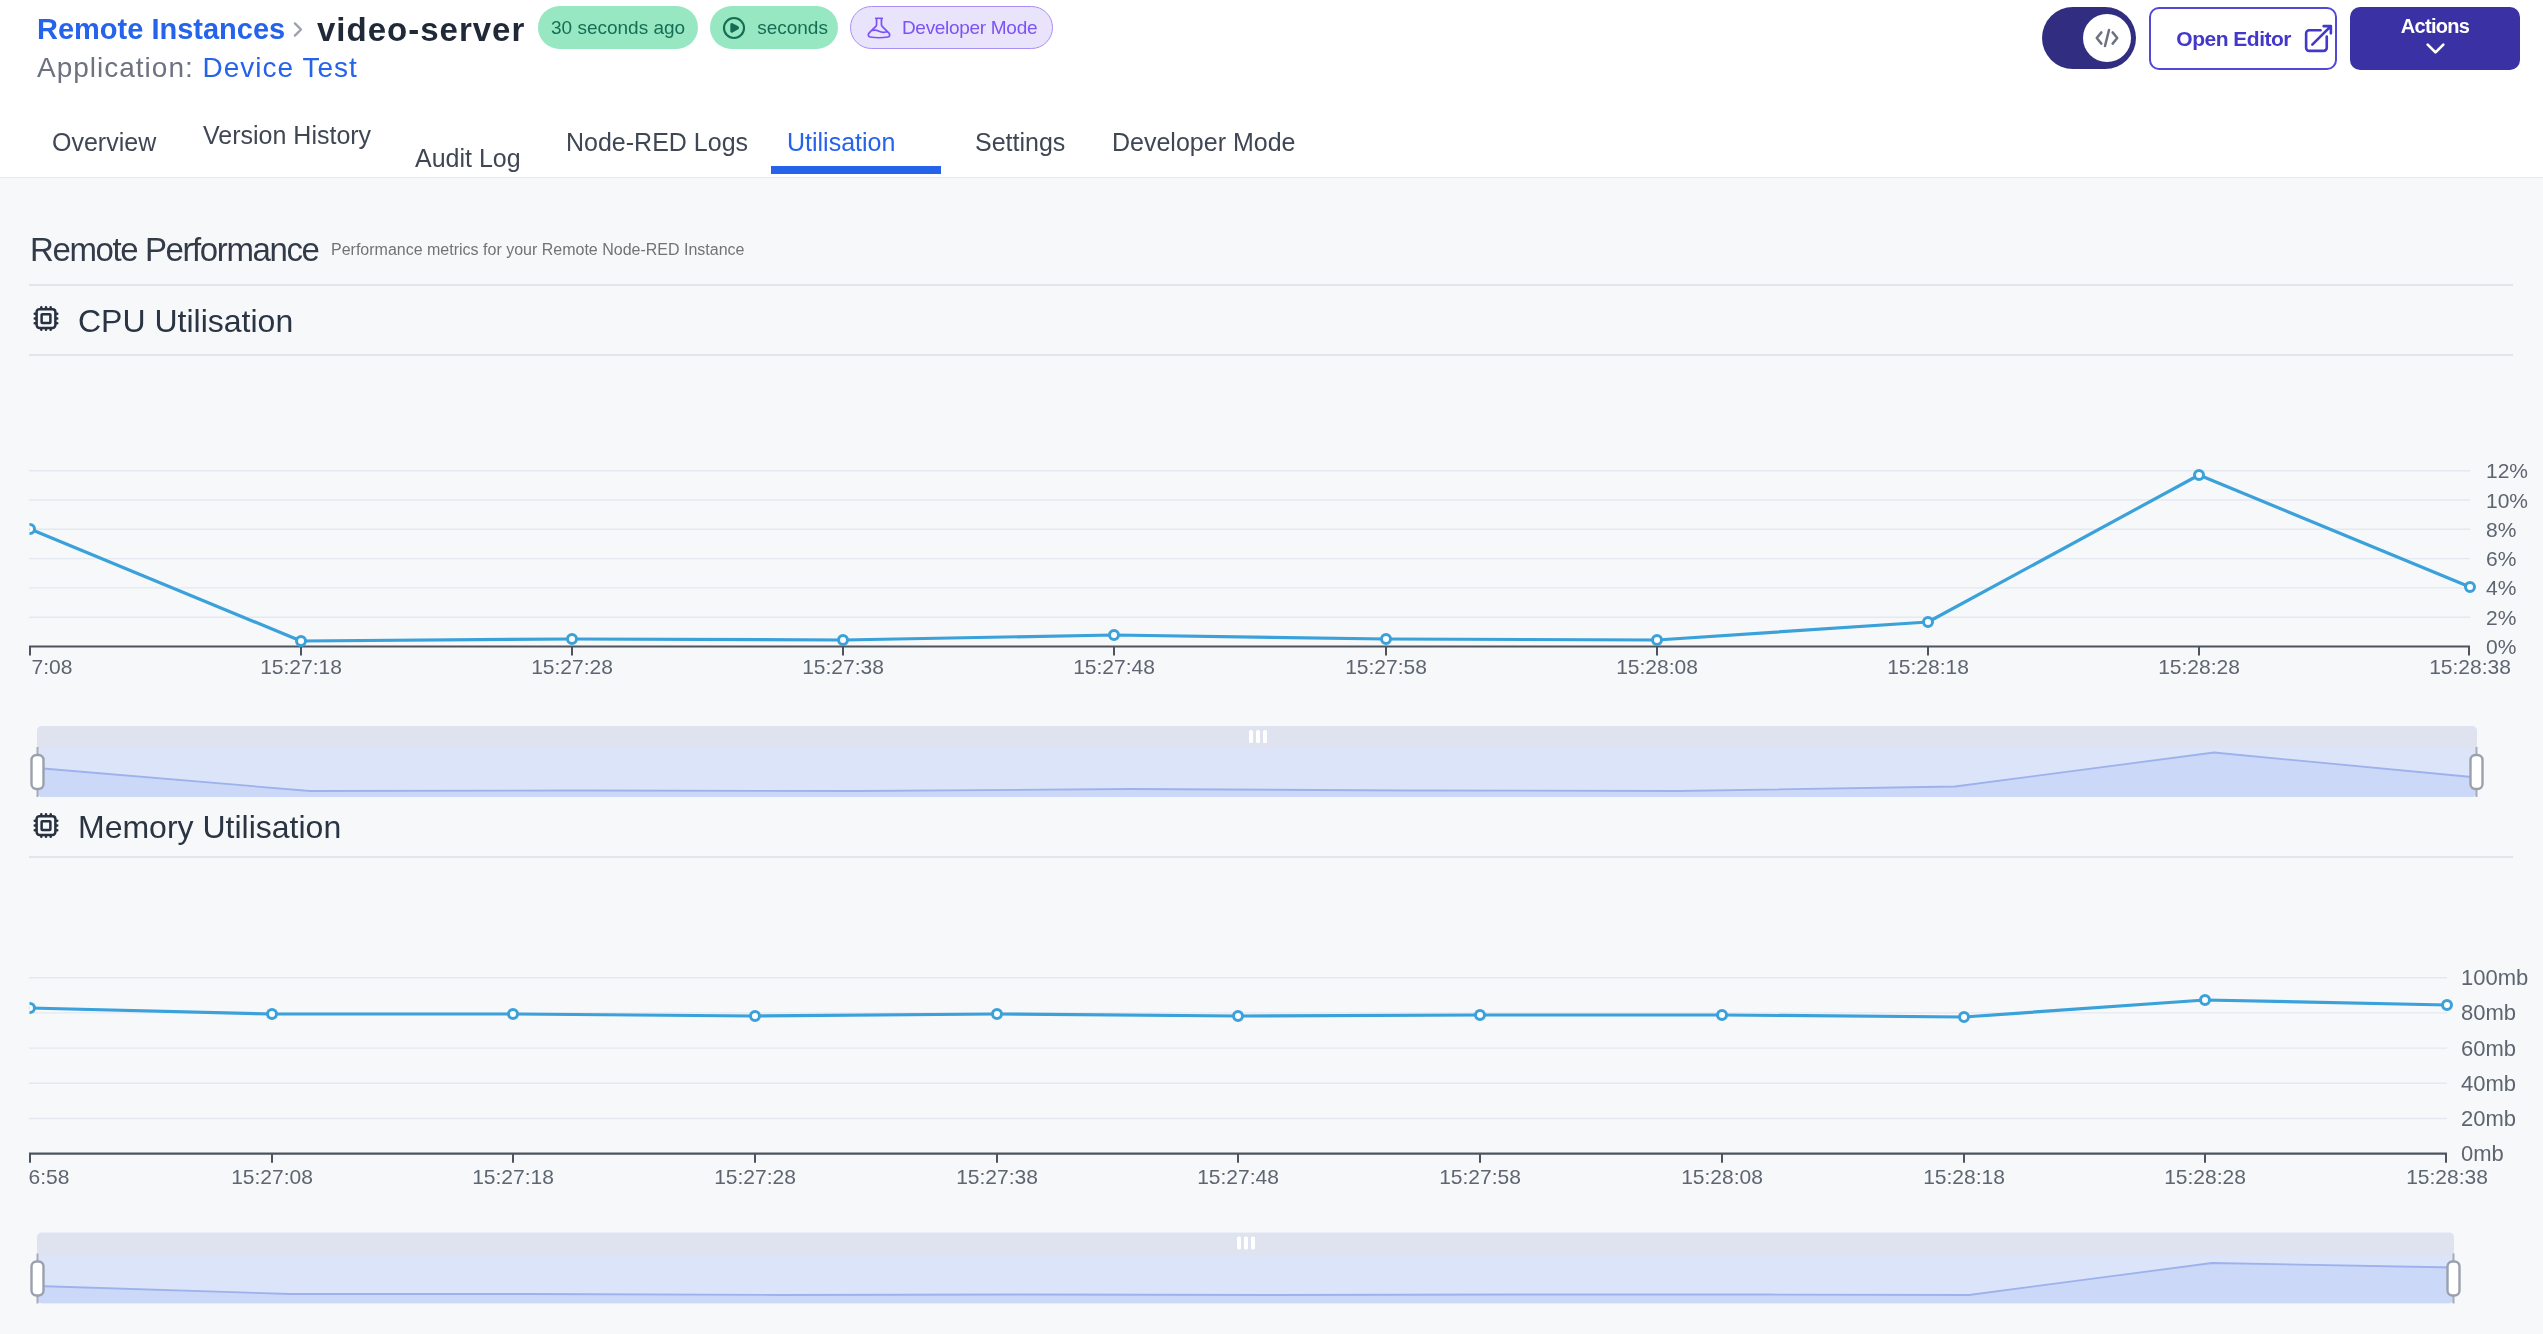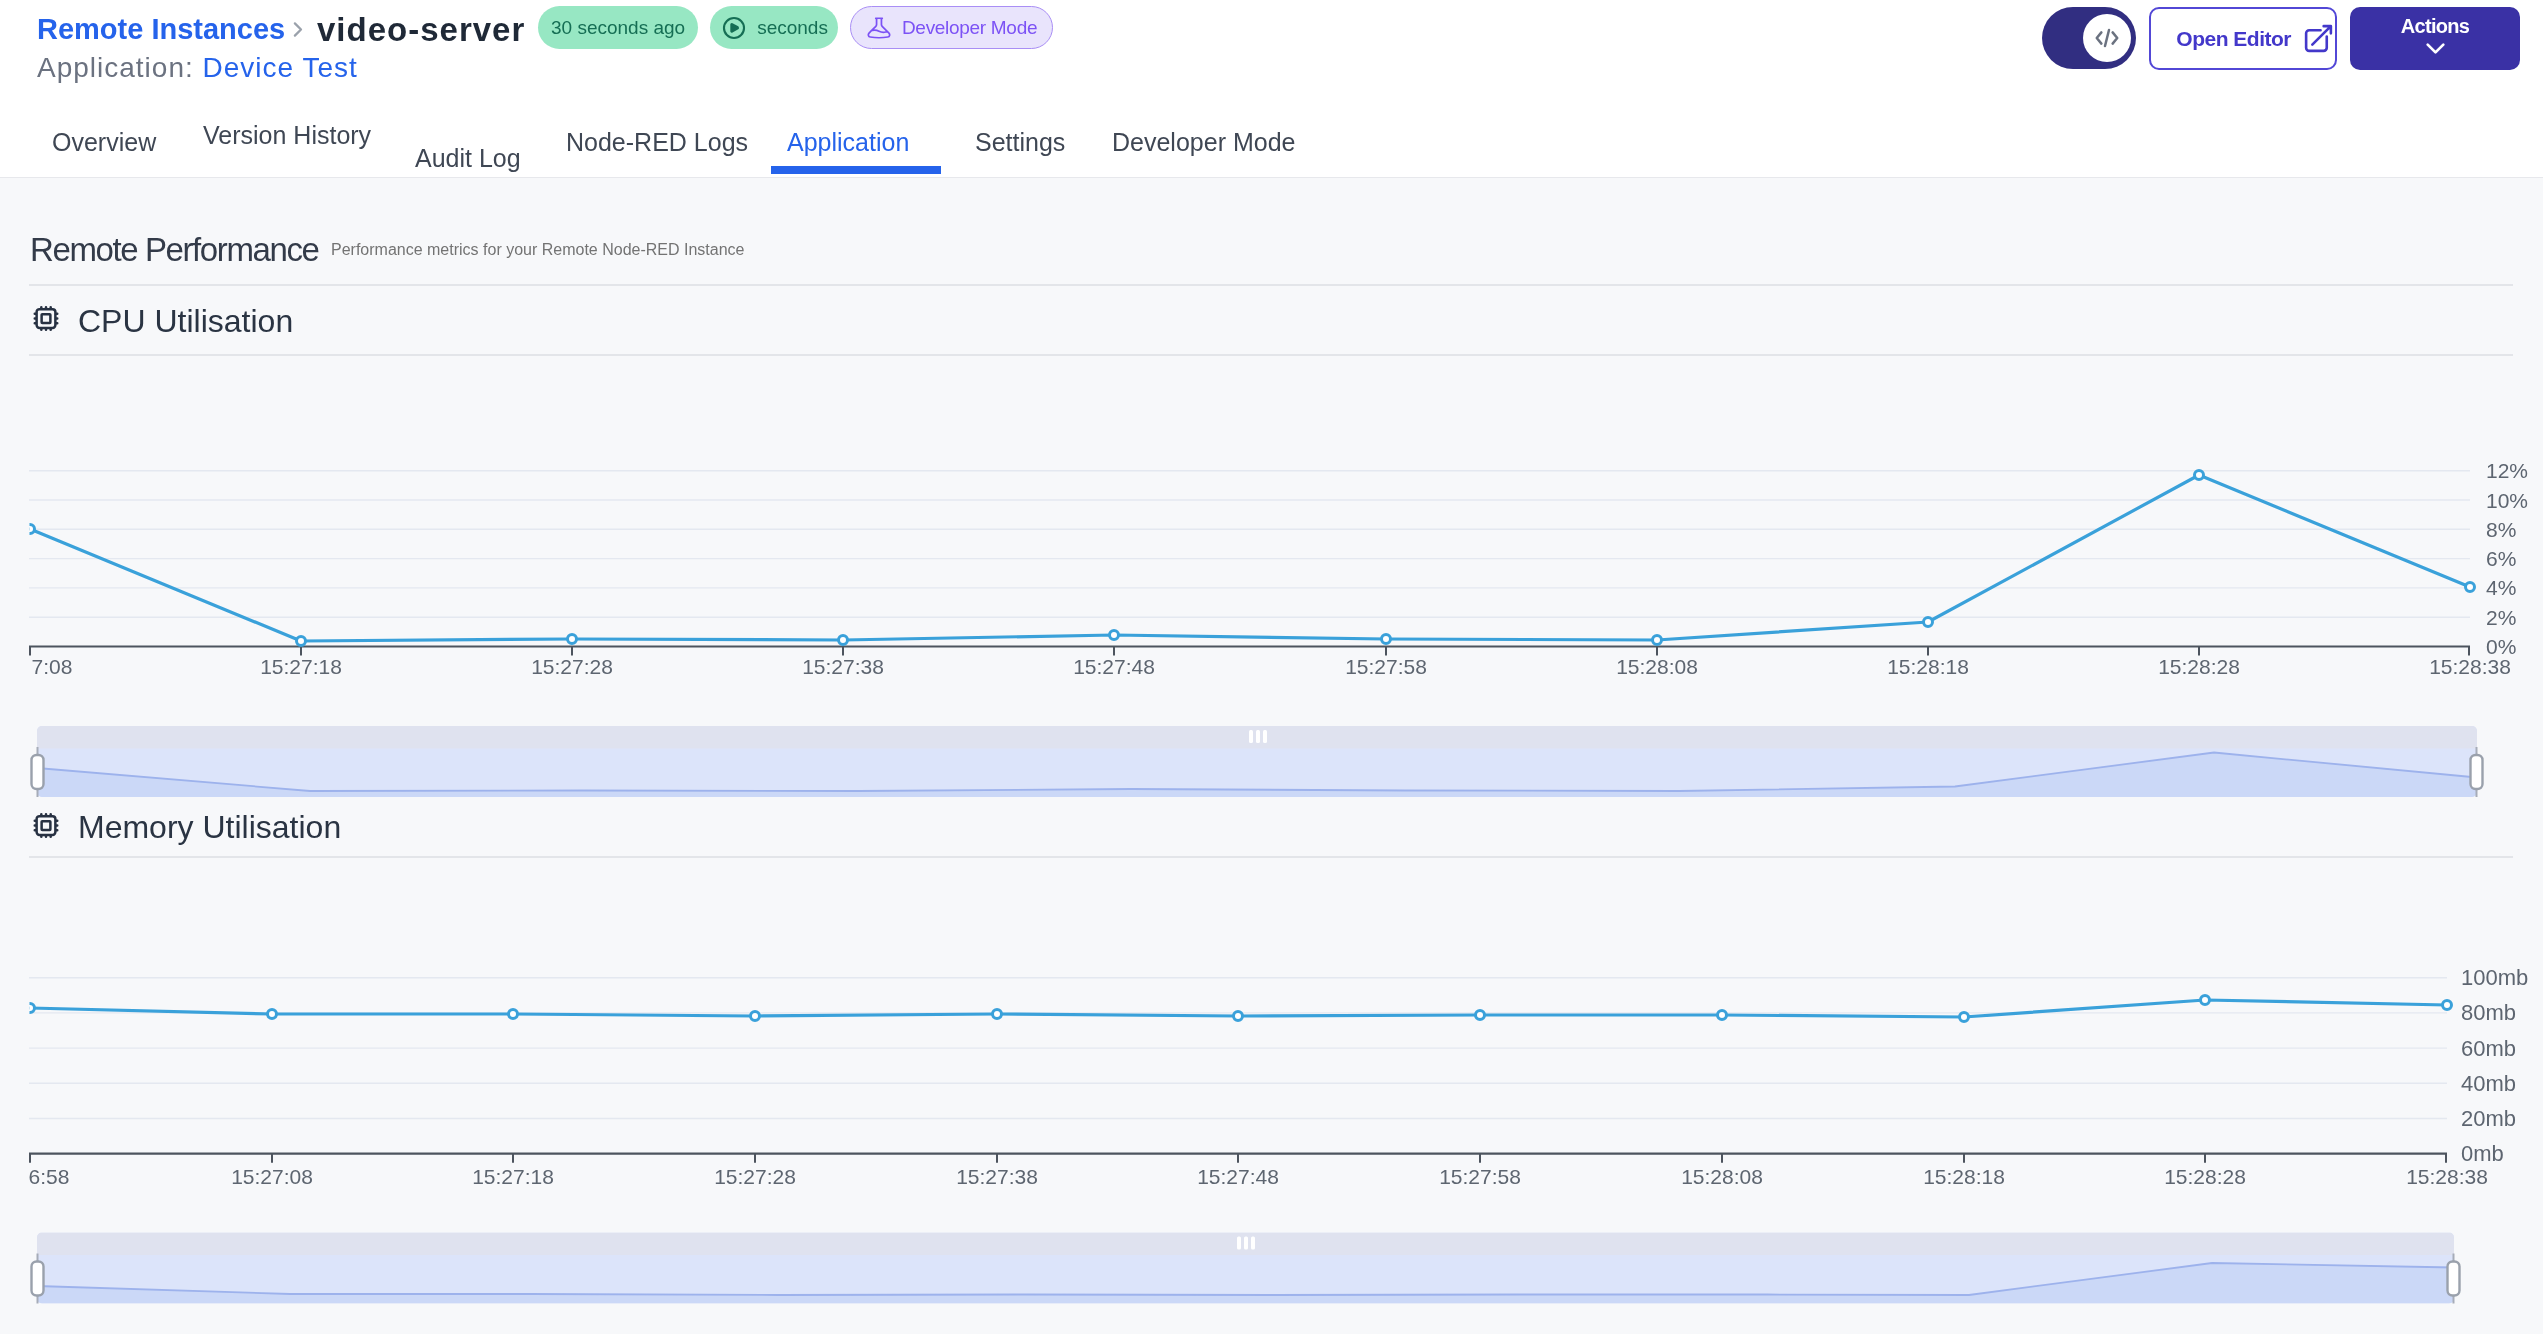--- a/index.html
+++ b/index.html
@@ -55,21 +55,21 @@
         <path d="M19.5 8.25l-7.5 7.5-7.5-7.5"></path>
       </svg>
   </div>
 
   <div class="abs" style="left:37px; top:53.7px; font-size:28px; color:#6b7280; letter-spacing:1px;">Application: <span style="color:#2563eb;">Device Test</span></div>
 
   <div class="abs" style="left:52px;  top:130.4px; font-size:25px; color:#3f4754;">Overview</div>
   <div class="abs" style="left:203px; top:123px; font-size:25px; color:#3f4754;">Version History</div>
   <div class="abs" style="left:415px; top:130.4px; font-size:25px; color:#3f4754;margin-top:16px;">Audit Log</div>
   <div class="abs" style="left:566px; top:130.4px; font-size:25px; color:#3f4754;">Node-RED Logs</div>
-  <div class="abs" style="left:787px; top:130.4px; font-size:25px; color:#2563eb;">Application</div>
+  <div class="abs" style="left:787px; top:130.4px; font-size:25px; color:#2563eb;">Utilisation</div>
   <div class="abs" style="left:975px; top:130.4px; font-size:25px; color:#3f4754;">Settings</div>
   <div class="abs" style="left:1112px; top:130.4px; font-size:25px; color:#3f4754;">Developer Mode</div>
   <div class="abs" style="left:771px; top:166px; width:170px; height:8px; background:#2563eb;"></div>
 
   <div class="abs" style="left:30px; top:233.2px; font-size:33px; color:#333b49; letter-spacing:-1.4px;">Remote Performance</div>
   <div class="abs" style="left:331px; top:242.3px; font-size:16px; color:#737373;">Performance metrics for your Remote Node-RED Instance</div>
   <div class="abs" style="left:29px; top:284px; width:2484px; height:1.5px; background:#e3e5e9;"></div>
 
   <svg class="abs" style="left:31px; top:303px;" width="30" height="31" viewBox="0 0 24 24" fill="none" stroke="#273142" stroke-width="2" stroke-linecap="round" stroke-linejoin="round">
       <path d="M8.25 3v1.5M4.5 8.25H3m18 0h-1.5M4.5 12H3m18 0h-1.5m-15 3.75H3m18 0h-1.5M8.25 19.5V21M12 3v1.5m0 15V21m3.75-18v1.5m0 15V21m-9-1.5h10.5a2.25 2.25 0 002.25-2.25V6.75a2.25 2.25 0 00-2.25-2.25H6.75A2.25 2.25 0 004.5 6.75v10.5a2.25 2.25 0 002.25 2.25z"></path>

